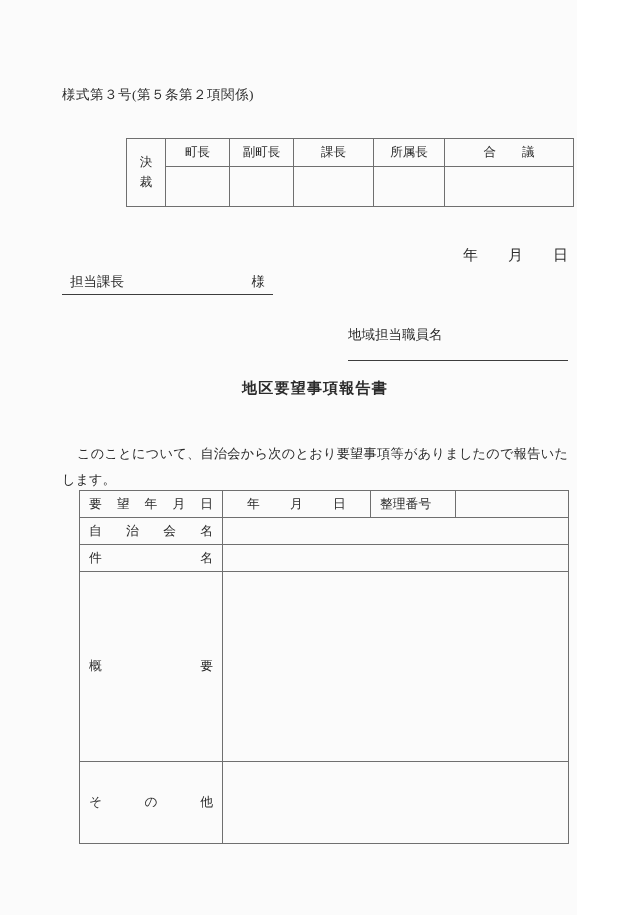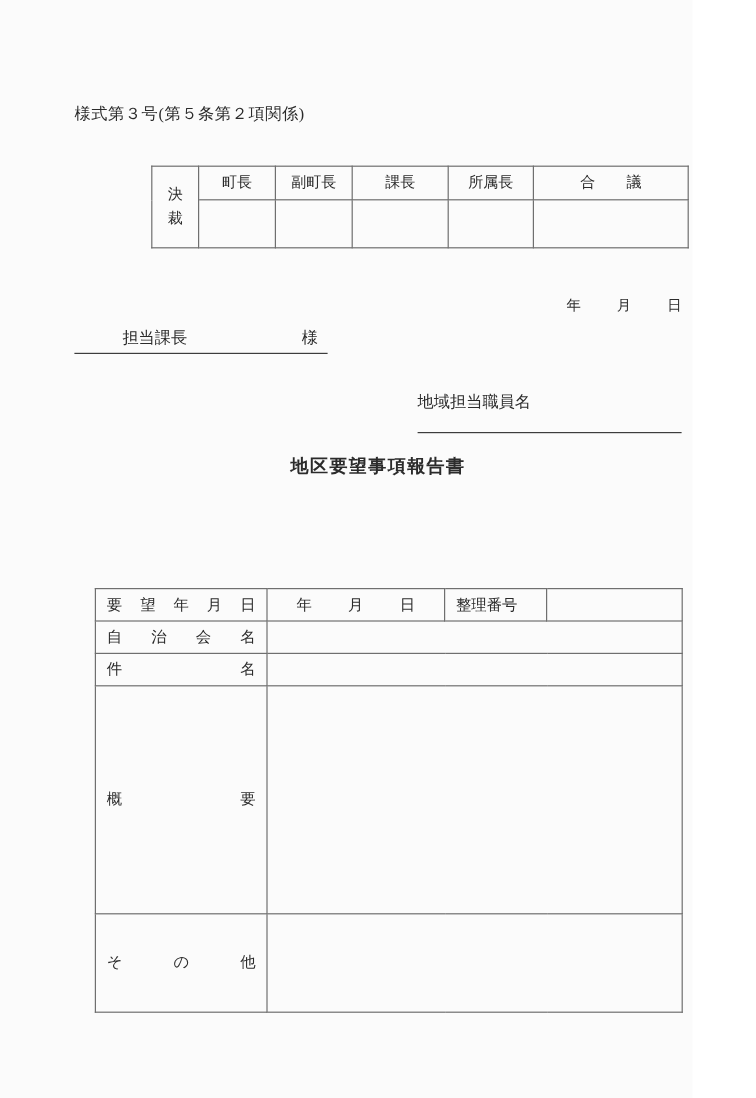--- a/index.html
+++ b/index.html
@@ -70,21 +70,21 @@
     font-style: normal;
     padding: 0 13px;
   }
 
   
   .date-line {
     position: absolute;
     left: 360px;
     top: 246px;
     width: 208px;
-    font-size: 12px;
+    font-size: 15px;
     text-align: right;
     white-space: nowrap;
   }
   .date-line i {
     font-style: normal;
     padding-left: 30px;
   }
 
   
   .addressee {
@@ -95,21 +95,20 @@
     font-size: 13.5px;
     border-bottom: 1px solid #3d3d3d;
     padding-bottom: 3px;
     display: flex;
     justify-content: space-between;
     box-sizing: border-box;
   }
   .addressee span {
     display: block;
     padding: 0 8px;
-    margin-left: 32px;
   }
 
   
   .staff-line {
     position: absolute;
     left: 348px;
     top: 326px;
     width: 220px;
     font-size: 13.5px;
     border-bottom: 1px solid #3d3d3d;
@@ -229,20 +228,21 @@
 
   <div class="addressee">
     <span>担当課長</span>
     <span>様</span>
   </div>
 
   <div class="staff-line">地域担当職員名</div>
 
   <div class="doc-title">地区要望事項報告書</div>
 
+  <div class="body-text">このことについて、自治会から次のとおり要望事項等がありましたので報告いたします。</div>
 
   <table class="main-table">
     <tbody>
         <tr class="r-date">
       <td class="label">
         <span class="lbl-spread">
           <span>要</span>
           <span>望</span>
           <span>年</span>
           <span>月</span>

